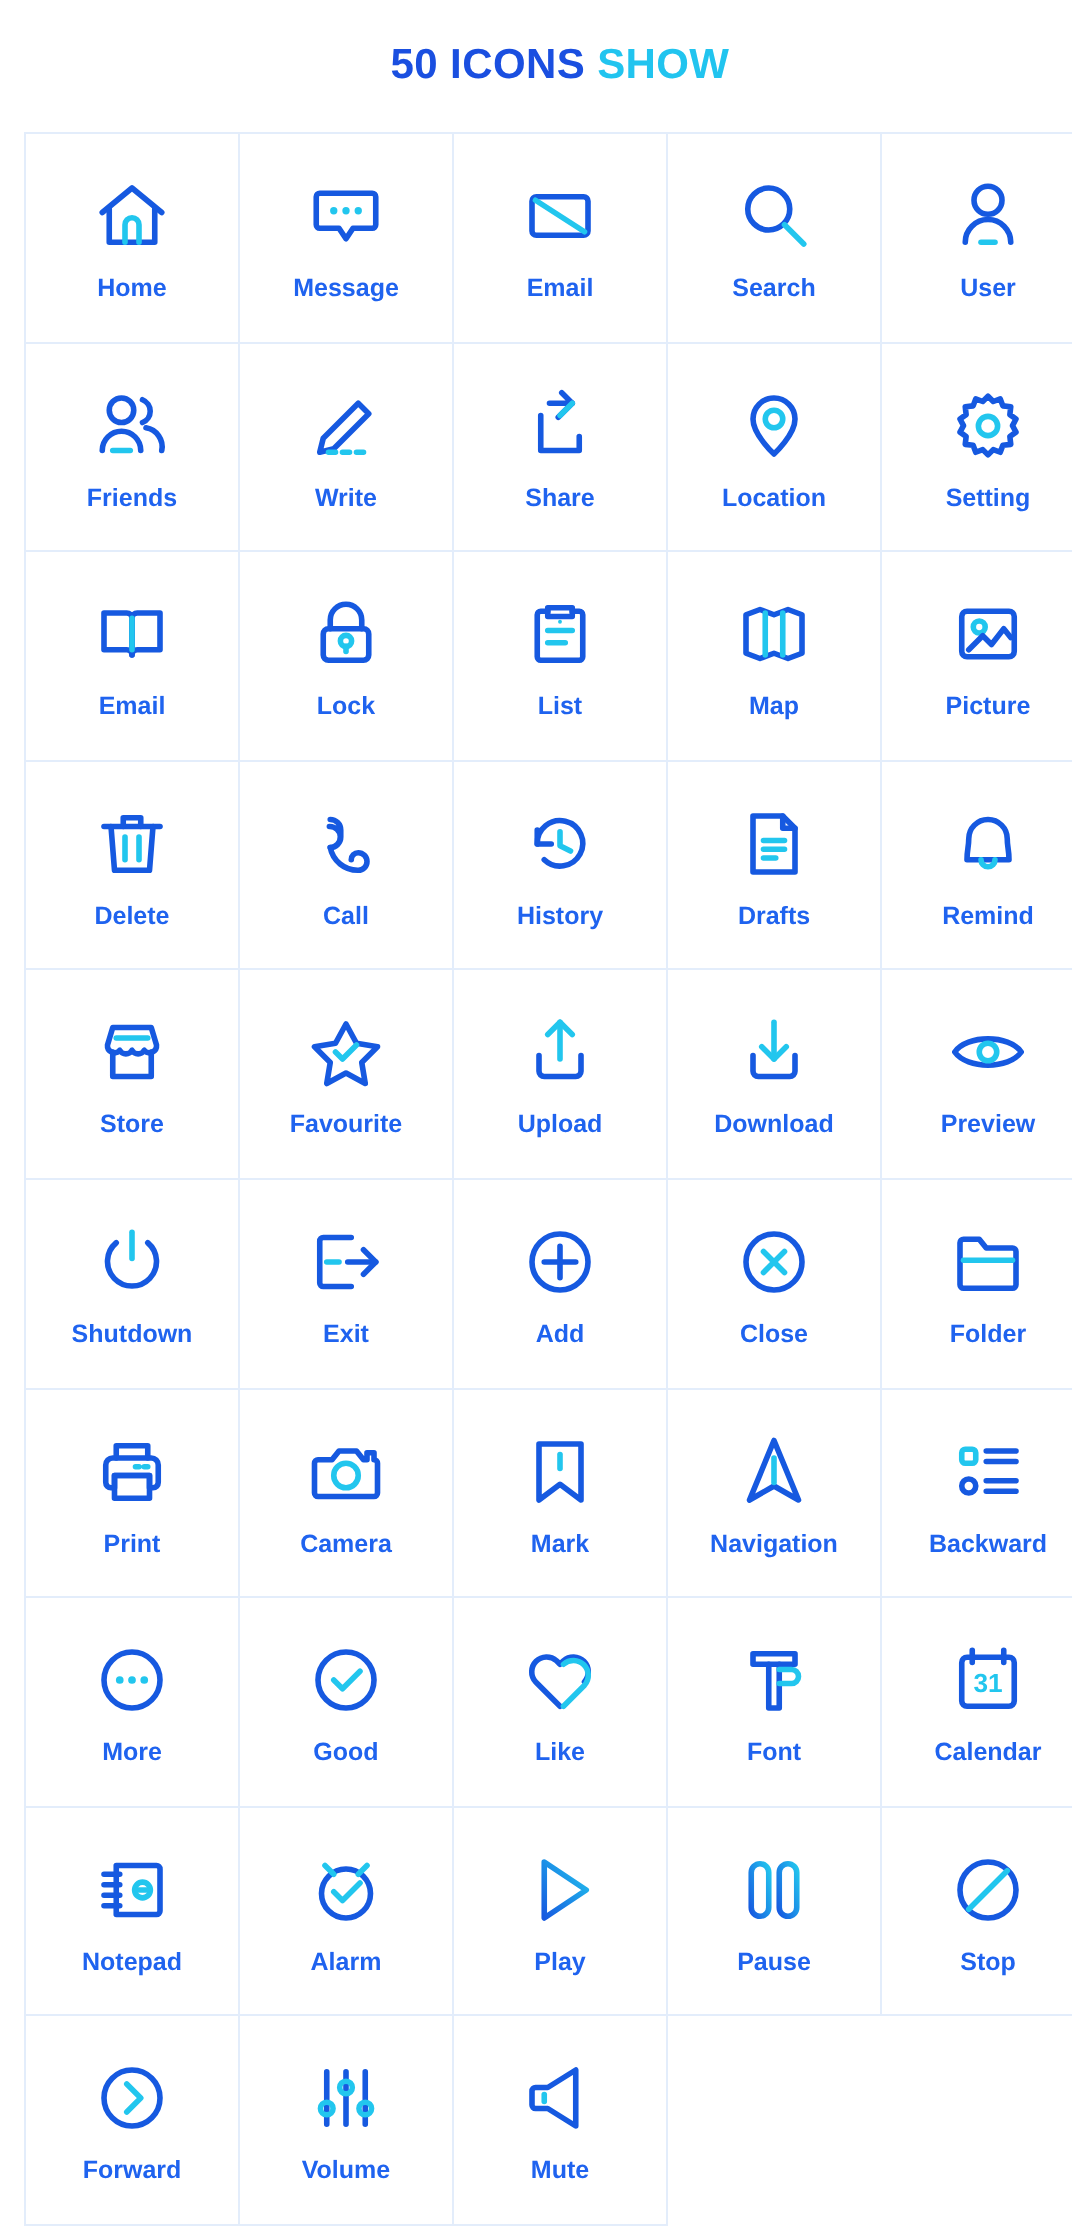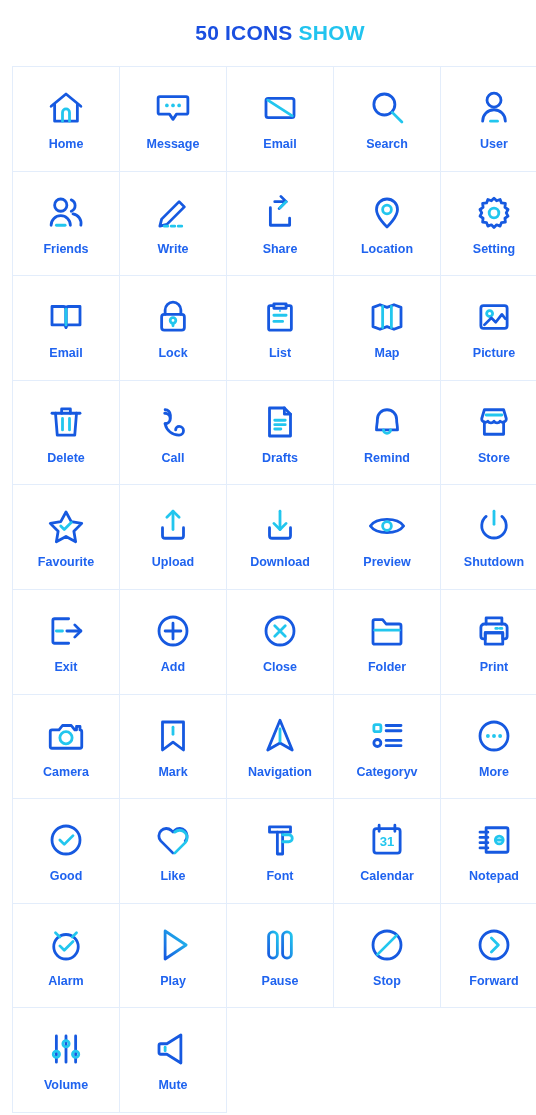--- a/index.html
+++ b/index.html
@@ -236,20 +236,30 @@
           <svg class="ico" viewBox="0 0 48 48" fill="none" stroke-linecap="round" stroke-linejoin="round">
             <path d="M15 10 a6 6 0 0 1 6 6 v4 a6 6 0 0 1 -6 6 a6 6 0 0 0 -0.5 -12" stroke="#1659e0" stroke-width="3.2" fill="none"></path>
             <path d="M15 26 a16 16 0 0 0 16 13 a5 5 0 0 0 5 -5 a5 5 0 0 0 -5 -5 a4 4 0 0 0 -4 4" stroke="#1659e0" stroke-width="3.2" fill="none"></path>
           </svg>
         </div>
         <div class="lbl">Call</div>
       </div>
       <div class="cell">
         <div>
           <svg class="ico" viewBox="0 0 48 48" fill="none" stroke-linecap="round" stroke-linejoin="round">
+            <path d="M11 24 a13 13 0 1 1 4 9" stroke="#1659e0" stroke-width="3.2" fill="none"></path>
+            <path d="M11 16 V24 H19" stroke="#1659e0" stroke-width="3.2" fill="none"></path>
+            <path d="M24 17 V25 L30 28" stroke="#22c6ee" stroke-width="3.2" fill="none"></path>
+          </svg>
+        </div>
+        <div class="lbl">History</div>
+      </div>
+      <div class="cell">
+        <div>
+          <svg class="ico" viewBox="0 0 48 48" fill="none" stroke-linecap="round" stroke-linejoin="round">
             <path d="M12 8 H29 L36 15 V40 H12 Z" stroke="#1659e0" stroke-width="3.2" fill="none"></path>
             <path d="M29 8 V15 H36" stroke="#1659e0" stroke-width="3.2" fill="none"></path>
             <path d="M18 22 H30 M18 27 H30 M18 32 H25" stroke="#22c6ee" stroke-width="3.2" fill="none"></path>
           </svg>
         </div>
         <div class="lbl">Drafts</div>
       </div>
       <div class="cell">
         <div>
           <svg class="ico" viewBox="0 0 48 48" fill="none" stroke-linecap="round" stroke-linejoin="round">
@@ -393,21 +403,21 @@
         <div class="lbl">Navigation</div>
       </div>
       <div class="cell">
         <div>
           <svg class="ico" viewBox="0 0 48 48" fill="none" stroke-linecap="round" stroke-linejoin="round">
             <rect x="9" y="11" width="8" height="8" rx="2" stroke="#22c6ee" stroke-width="3.2" fill="none"></rect>
             <circle cx="13" cy="32" r="4" stroke="#1659e0" stroke-width="3.2" fill="none"></circle>
             <path d="M23 12 H40 M23 18 H40 M23 29 H40 M23 35 H40" stroke="#1659e0" stroke-width="3.2" fill="none"></path>
           </svg>
         </div>
-        <div class="lbl">Categoryv</div>
+        <div class="lbl">Backward</div>
       </div>
       <div class="cell">
         <div>
           <svg class="ico" viewBox="0 0 48 48" fill="none" stroke-linecap="round" stroke-linejoin="round">
             <circle cx="24" cy="24" r="16" stroke="#1659e0" stroke-width="3.2" fill="none"></circle>
             <circle cx="17" cy="24" r="2.2" fill="#22c6ee"></circle>
             <circle cx="24" cy="24" r="2.2" fill="#22c6ee"></circle>
             <circle cx="31" cy="24" r="2.2" fill="#22c6ee"></circle>
           </svg>
         </div>

